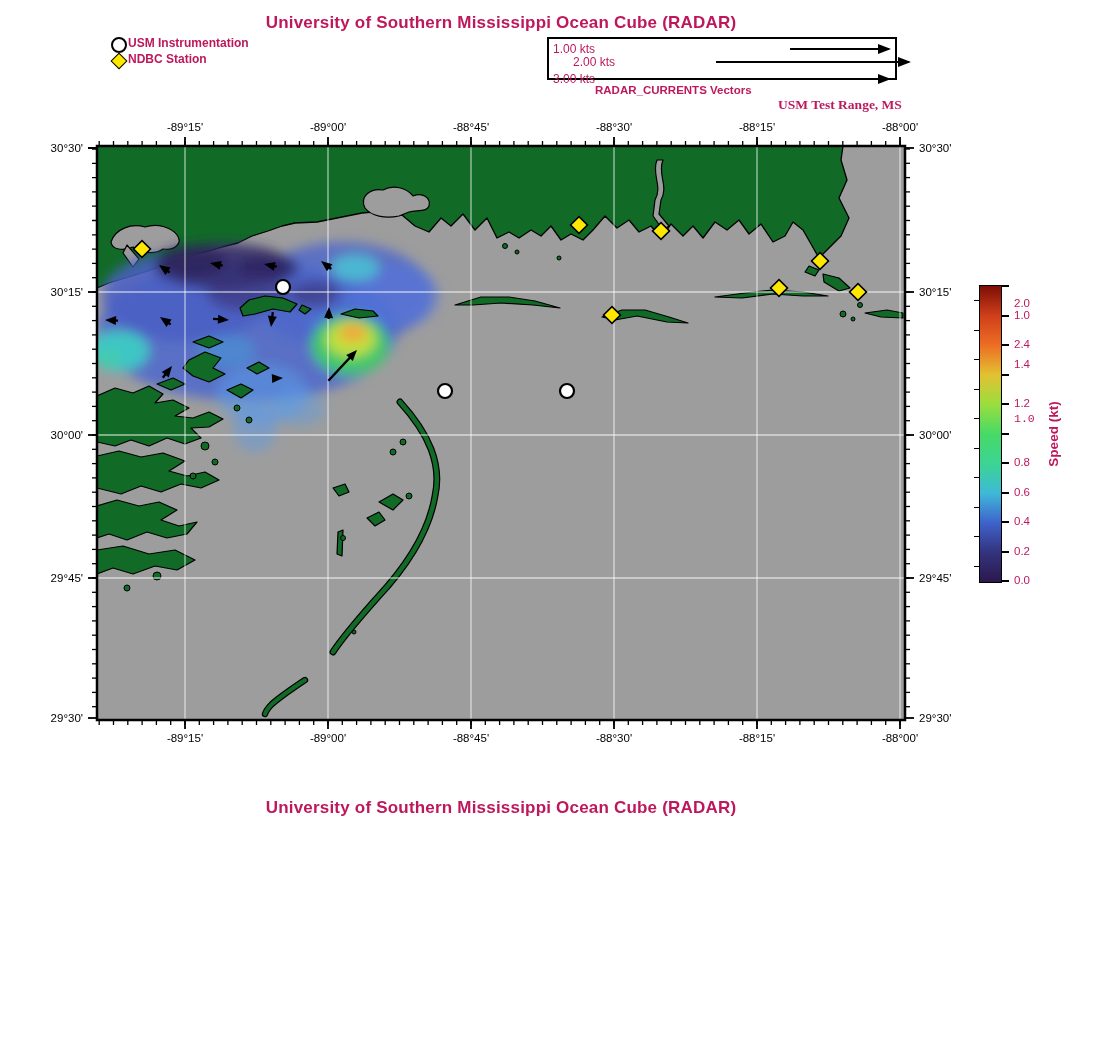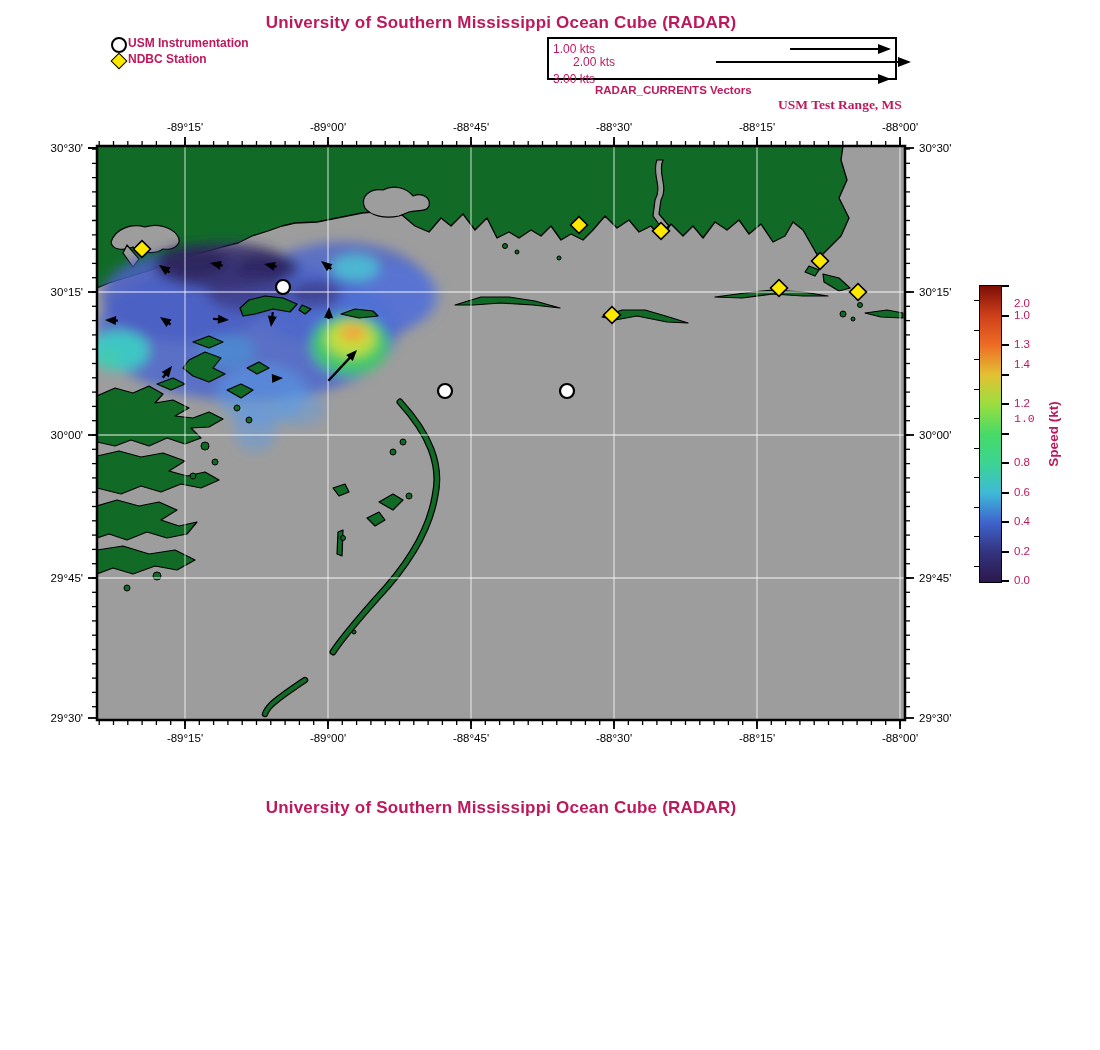--- a/index.html
+++ b/index.html
@@ -477,21 +477,21 @@
       <div class="cbtickright" style="top: 0px;"></div>
       <div class="cbtickleft" style="top: 14.75px;"></div>
       <div class="cblabel" style="top: -6px; margin-top: 18px;">2.0</div>
       <div class="cbtickline" style="top: 30px;"></div>
       <div class="cbtickright" style="top: 30px;"></div>
       <div class="cbtickleft" style="top: 44.75px;"></div>
       <div class="cblabel" style="top: 24px;">1.0</div>
       <div class="cbtickline" style="top: 59px;"></div>
       <div class="cbtickright" style="top: 59px;"></div>
       <div class="cbtickleft" style="top: 73.75px;"></div>
-      <div class="cblabel" style="top: 53px;">1.3</div>
+      <div class="cblabel" style="top: 53px;">2.4</div>
       <div class="cbtickline" style="top: 89px;"></div>
       <div class="cbtickright" style="top: 89px;"></div>
       <div class="cbtickleft" style="top: 103.75px;"></div>
       <div class="cblabel" style="top: 73px;">1.4</div>
       <div class="cbtickline" style="top: 118px;"></div>
       <div class="cbtickright" style="top: 118px;"></div>
       <div class="cbtickleft" style="top: 132.75px;"></div>
       <div class="cblabel" style="top: 112px;">1.2</div>
       <div class="cbtickline" style="top: 148px;"></div>
       <div class="cbtickright" style="top: 148px;"></div>

